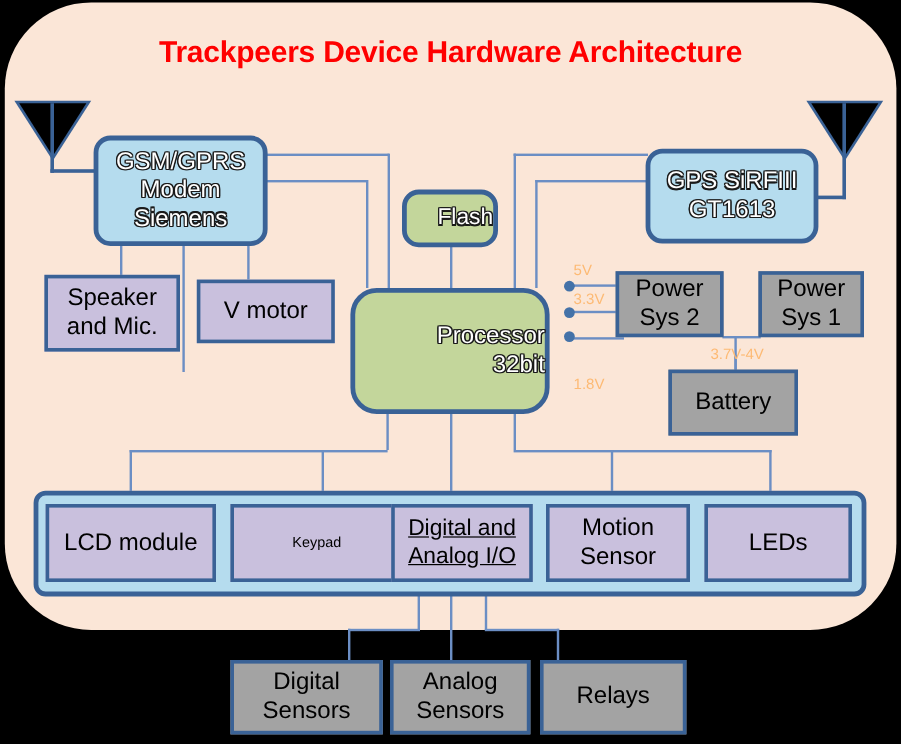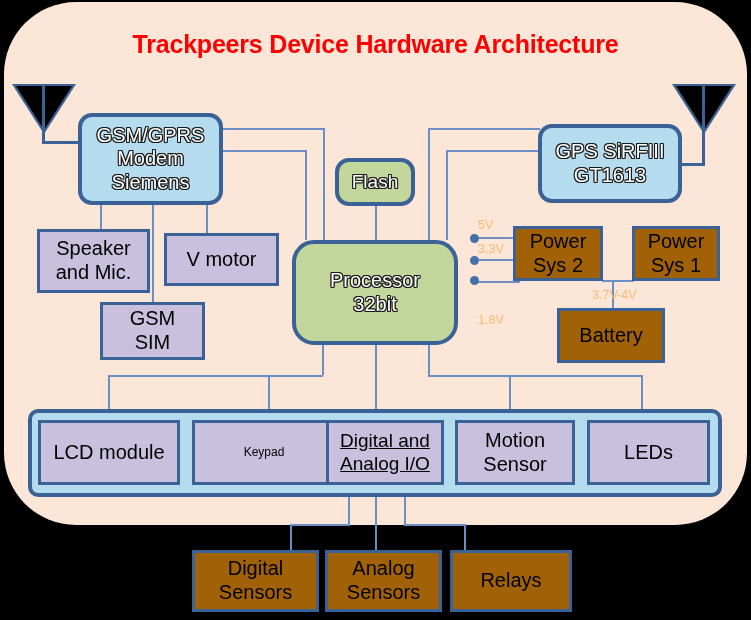--- a/index.html
+++ b/index.html
@@ -46,23 +46,23 @@
     display: flex;
     flex-direction: column;
     align-items: center;
     justify-content: center;
     text-align: center;
     color: #000000;
     line-height: 1.18;
   }
   .box .ln { display: block; width: 100%; }
   .blue   { background: #b5dcee; border-radius: 14px; border-width: 4px; }
-  .green  { background: #c3d69b; border-radius: 14px; border-width: 4px; }
+  .green  { background: #c3d69b; border-radius: 14px; border-width: 4px; text-align: right; }
   .purple { background: #c9c0dd; }
-  .gray   { background: #a16207; }
+  .gray   { background: #a3a3a3; }
   
   .outlined {
     color: #ffffff;
     text-shadow:
       -1px -1px 0 #1a1a1a, 1px -1px 0 #1a1a1a,
       -1px  1px 0 #1a1a1a, 1px  1px 0 #1a1a1a,
        0px -1px 0 #1a1a1a, 0px  1px 0 #1a1a1a,
       -1px  0px 0 #1a1a1a, 1px  0px 0 #1a1a1a;
   }
   
@@ -203,24 +203,20 @@
 
   <div class="box purple" style="left:37px; top:229px; width:113px; height:64px; font-size:20px;">
     <span class="ln">Speaker</span>
     <span class="ln">and Mic.</span>
   </div>
 
   <div class="box purple" style="left:164px; top:233px; width:115px; height:53px; font-size:20px;">
     <span class="ln">V motor</span>
   </div>
 
-  <div class="box purple" style="left:100px; top:302px; width:105px; height:58px; font-size:20px;">
-    <span class="ln">GSM</span>
-    <span class="ln">SIM</span>
-  </div>
 
   <div class="box gray" style="left:513px; top:226px; width:90px; height:55px; font-size:20px;">
     <span class="ln">Power</span>
     <span class="ln">Sys 2</span>
   </div>
 
   <div class="box gray" style="left:632px; top:226px; width:88px; height:55px; font-size:20px;">
     <span class="ln">Power</span>
     <span class="ln">Sys 1</span>
   </div>

